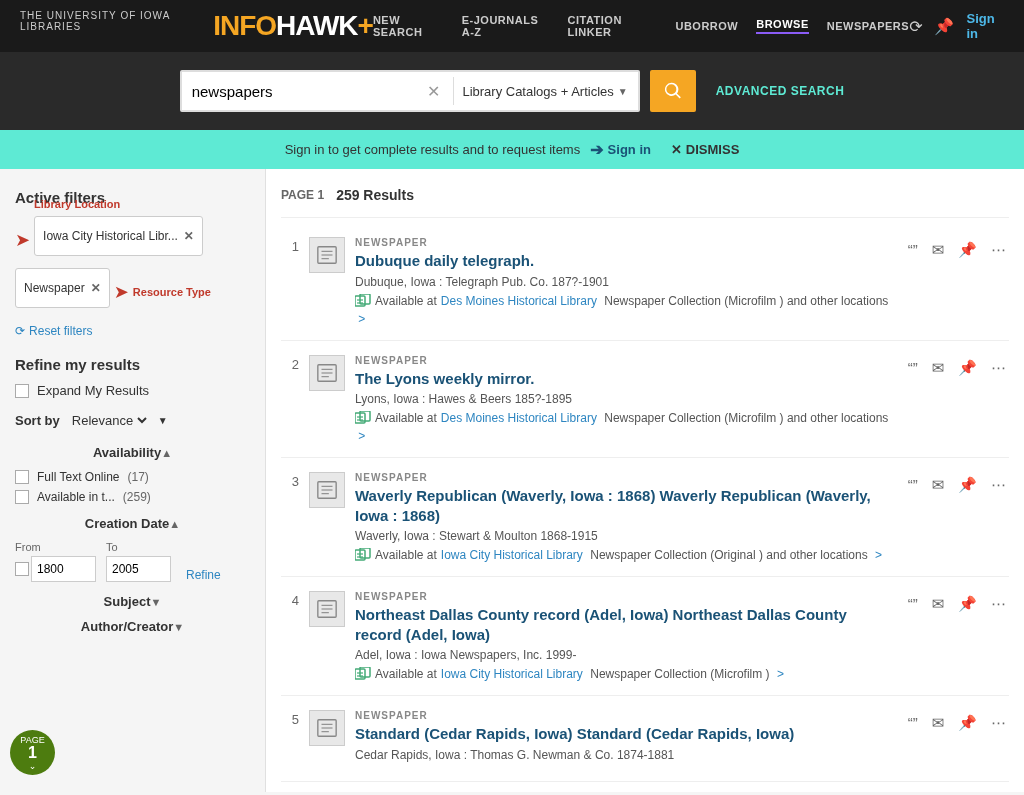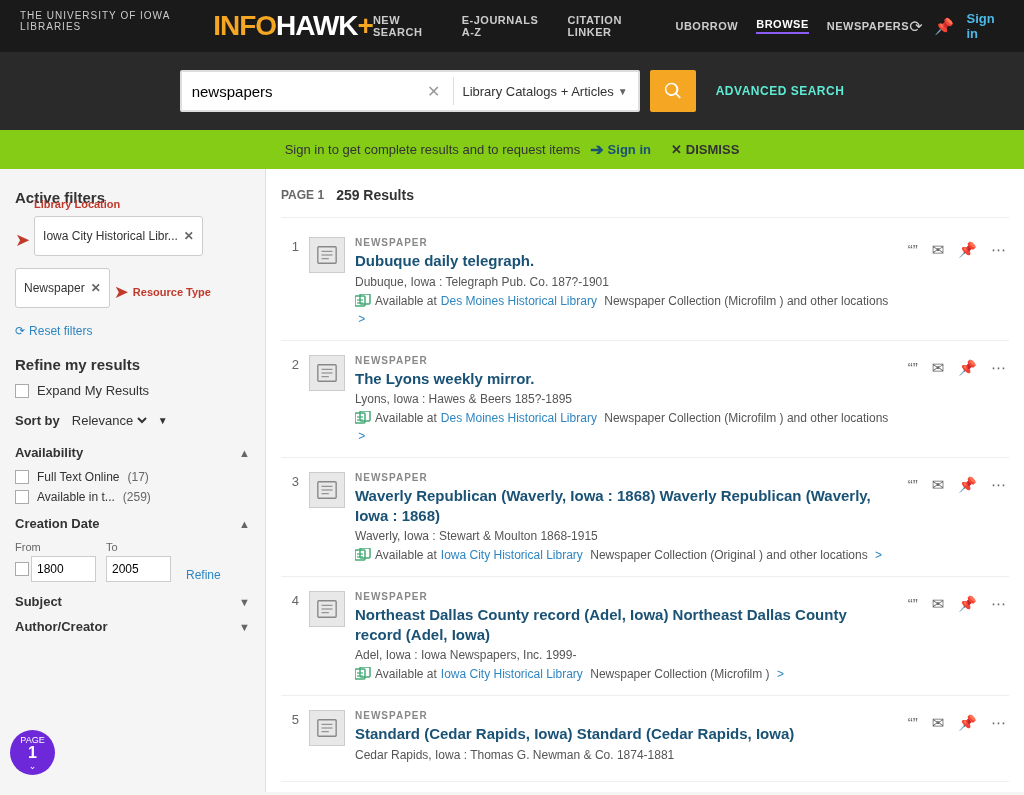--- a/index.html
+++ b/index.html
@@ -24,53 +24,53 @@
     .search-input { border: none; outline: none; font-size: 15px; flex: 1; }
     .search-clear { color: #999; cursor: pointer; font-size: 16px; padding: 0 5px; }
     .search-divider { width: 1px; height: 28px; background: #ddd; margin: 0 8px; }
     .search-scope { display: flex; align-items: center; gap: 4px; font-size: 13px; color: #333; cursor: pointer; white-space: nowrap; }
     .search-scope-arrow { font-size: 10px; color: #666; }
     .search-button { background: #f5a623; border: none; width: 46px; height: 42px; cursor: pointer; display: flex; align-items: center; justify-content: center; border-radius: 2px; }
     .search-button svg { fill: white; }
     .advanced-search { color: #5eead4; font-size: 12px; font-weight: bold; cursor: pointer; letter-spacing: 0.5px; text-decoration: none; margin-left: 10px; }
 
     
-    .signin-banner { background: #84cc16; padding: 10px 20px; display: flex; align-items: center; justify-content: center; gap: 10px; font-size: 13px; }
+    .signin-banner { background: #5eead4; padding: 10px 20px; display: flex; align-items: center; justify-content: center; gap: 10px; font-size: 13px; }
     .signin-banner-text { color: #333; }
     .signin-banner-link { color: #1a5276; font-weight: bold; cursor: pointer; display: flex; align-items: center; gap: 4px; }
     .signin-banner-dismiss { color: #333; font-weight: bold; cursor: pointer; display: flex; align-items: center; gap: 4px; margin-left: 10px; }
 
     
     .main { display: flex; padding: 0; background: #f5f5f5; }
 
     
     .sidebar { width: 265px; min-width: 265px; padding: 20px 15px; background: #f5f5f5; }
     .active-filters-title { font-size: 15px; font-weight: bold; color: #333; margin-bottom: 10px; }
     .arrow-red { color: #c0392b; font-size: 18px; }
     .filter-chip { display: inline-flex; align-items: center; background: white; border: 1px solid #ccc; border-radius: 3px; padding: 12px 8px; font-size: 12px; gap: 6px; margin-bottom: 8px; max-width: 180px; }
     .filter-chip-x { cursor: pointer; color: #666; font-weight: bold; }
     .reset-filters { color: #2e86c1; font-size: 12px; cursor: pointer; display: flex; align-items: center; gap: 4px; margin-top: 5px; }
     .refine-title { font-size: 15px; font-weight: bold; margin: 18px 0 10px; }
     .expand-my-results { display: flex; align-items: center; gap: 8px; font-size: 13px; margin-bottom: 14px; }
     .expand-checkbox { width: 14px; height: 14px; border: 1px solid #aaa; background: white; cursor: pointer; }
     .sort-row { display: flex; align-items: center; gap: 8px; margin-bottom: 16px; font-size: 13px; }
     .sort-label { font-weight: bold; }
     .sort-select { border: none; background: transparent; font-size: 13px; cursor: pointer; color: #333; }
-    .section-header { display: flex; align-items: center; justify-content: space-between; font-weight: bold; font-size: 13px; margin-bottom: 10px; cursor: pointer; }
+    .section-header { display: flex; align-items: center; justify-content: center; font-weight: bold; font-size: 13px; margin-bottom: 10px; cursor: pointer; }
     .section-chevron { font-size: 11px; color: #666; }
     .filter-option { display: flex; align-items: center; gap: 8px; font-size: 12px; margin-bottom: 6px; }
     .filter-count { color: #666; }
     .date-range { display: flex; gap: 10px; align-items: flex-end; margin: 8px 0; }
     .date-field { display: flex; flex-direction: column; gap: 3px; }
     .date-label { font-size: 11px; color: #666; }
     .date-input { width: 65px; height: 26px; border: 1px solid #ccc; padding: 0 5px; font-size: 12px; }
     .date-refine { color: #2e86c1; font-size: 12px; cursor: pointer; margin-left: 5px; }
 
     
-    .page-indicator { position: fixed; bottom: 20px; left: 10px; background: #6d28d9; color: white; border-radius: 50%; width: 45px; height: 45px; display: flex; flex-direction: column; align-items: center; justify-content: center; font-size: 9px; cursor: pointer; z-index: 100; }
+    .page-indicator { position: fixed; bottom: 20px; left: 10px; background: #4d7c0f; color: white; border-radius: 50%; width: 45px; height: 45px; display: flex; flex-direction: column; align-items: center; justify-content: center; font-size: 9px; cursor: pointer; z-index: 100; }
     .page-num { font-size: 16px; font-weight: bold; line-height: 1; }
 
     
     .results { flex: 1; padding: 10px 15px; background: white; border-left: 1px solid #e0e0e0; }
     .results-header { display: flex; align-items: center; gap: 12px; padding: 8px 0 14px; border-bottom: 1px solid #eee; margin-bottom: 5px; }
     .page-label { font-size: 12px; color: #666; font-weight: bold; }
     .results-count { font-size: 14px; font-weight: bold; color: #333; }
 
     
     .result-item { display: flex; gap: 10px; padding: 14px 0; border-bottom: 1px solid #eee; position: relative; }

